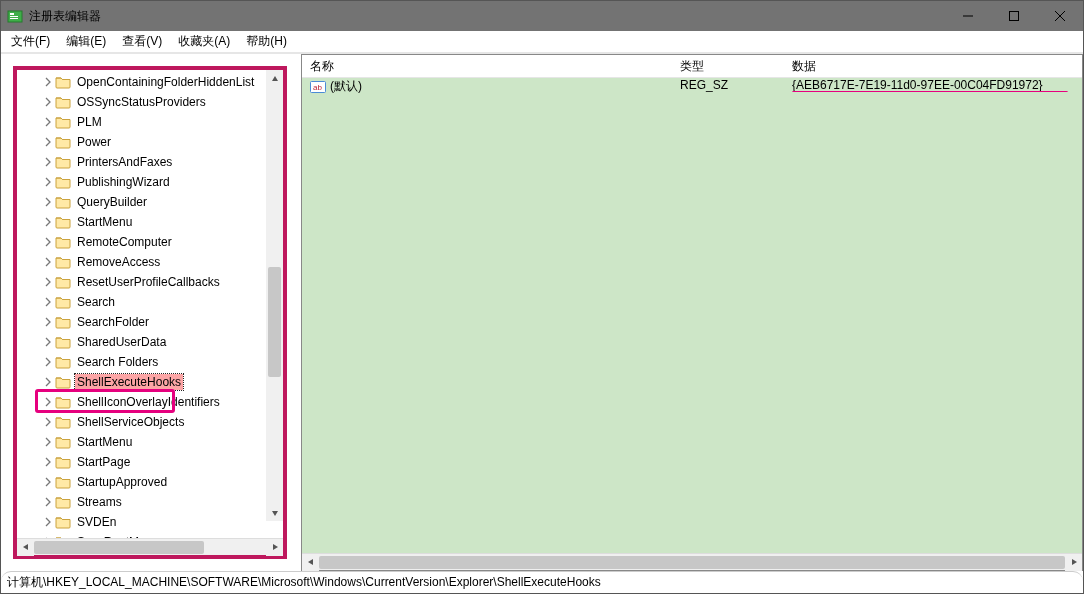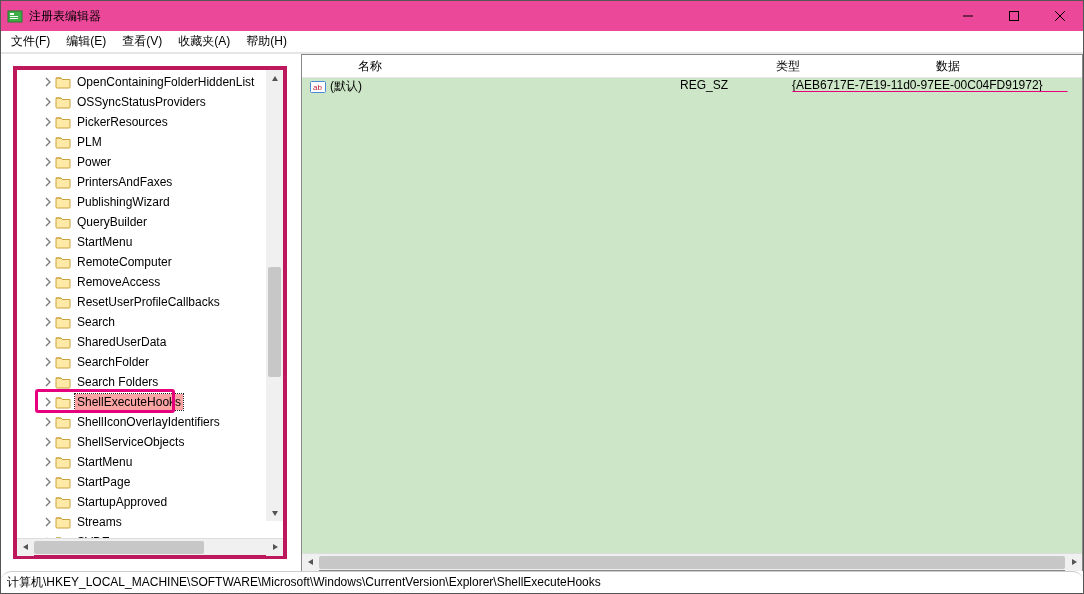--- a/index.html
+++ b/index.html
@@ -1,18 +1,18 @@
 <!DOCTYPE html>
 <html><head>
 <meta charset="utf-8">
 <style>
   * { box-sizing: border-box; }
   body { margin:0; font-family:"Segoe UI","Microsoft YaHei",Tahoma,sans-serif; font-size:12px; color:#000; background:#fff; overflow:hidden; }
   .window { width:1084px; height:594px; border:1px solid #555; display:flex; flex-direction:column; }
-  .titlebar { height:30px; display:flex; align-items:center; padding-left:6px; background:#ec4899; }
+  .titlebar { height:30px; display:flex; align-items:center; padding-left:6px; background:#737373; }
   .titlebar-icon { width:16px; height:16px; margin-right:6px; display:inline-flex; align-items:center; justify-content:center; }
   .title-text { flex:1; font-size:12px; }
   .win-controls { display:flex; height:100%; }
   .win-btn { width:46px; display:flex; align-items:center; justify-content:center; }
   .win-btn svg { width:10px; height:10px; }
   .menubar { height:22px; display:flex; align-items:center; padding:0 2px; border-bottom:1px solid #e6e6e6; }
   .menu-item { padding:2px 8px; cursor:default; }
   .content { flex:1; display:flex; min-height:0; border-top:1px solid #e6e6e6; }
   .tree-panel { width:274px; min-width:274px; border:4px solid #be185d; margin:12px; position:relative; display:flex; flex-direction:column; }
   .tree-scroll { flex:1; overflow:hidden; position:relative; }
@@ -20,21 +20,21 @@
   .tree-li { display:flex; align-items:center; height:20px; padding-left:24px; white-space:nowrap; position:relative; }
   .tw { width:14px; display:inline-flex; justify-content:center; align-items:center; margin-right:0px; color:#6a6a6a; }
   .tw svg{ width:10px; height:10px; }
   .folder-icon { width:16px; height:14px; margin-right:4px; display:inline-flex; }
   .folder-icon svg { width:16px; height:14px; }
   .node-label { font-size:12px; padding:1px 2px; }
   .node-sel .node-label { background:#fca5a5; outline:1px dotted #222; }
   .highlight-box { position:absolute; border:3px solid #e6007e; border-radius:3px; pointer-events:none; }
   .list-panel { flex:1; border:1px solid #888; margin-left:2px; display:flex; flex-direction:column; min-width:0; }
   .list-header { display:flex; height:23px; background:#fff; border-bottom:1px solid #e6e6e6; }
-  .col { padding:3px 8px; border-right:1px solid transparent;margin-left:48px; }
+  .col { padding:3px 8px; border-right:1px solid transparent; }
   .list-body { flex:1; background:#cde6c7; overflow:hidden; position:relative; }
   .list-row { display:flex; height:20px; align-items:flex-start; }
   .cell { padding:0 8px; white-space:nowrap; overflow:hidden; position:relative; }
   .val-icon { width:16px; height:16px; margin-right:4px; display:inline-flex; }
   .val-icon svg{ width:16px;height:16px;}
   .red-underline { position:absolute; height:3px; background:#e6007e; border-radius:2px; }
   .scroll-h { height:17px; background:#f0f0f0; border-top:1px solid #ddd; display:flex; align-items:center; justify-content:space-between; }
   .scroll-btn { width:17px; height:17px; display:flex; align-items:center; justify-content:center; background:#f0f0f0; }
   .scroll-btn svg{width:8px;height:8px;fill:#555;}
   .scroll-track{ flex:1; position:relative; height:17px;}
@@ -125,34 +125,20 @@
                 <svg viewBox="0 0 10 10">
                   <path d="M3 1 L7 5 L3 9" fill="none" stroke="#777" stroke-width="1.3"></path>
                 </svg>
               </span>
               <span class="folder-icon">
                 <svg viewBox="0 0 16 14">
                   <path d="M1 3 h5 l1.5 1.5 H15 V12 a1 1 0 0 1 -1 1 H2 a1 1 0 0 1 -1 -1 Z" fill="#ffe9a6" stroke="#caa23e"></path>
                   <path d="M1 3 h5 l1.5 1.5 H15" fill="none" stroke="#caa23e"></path>
                 </svg>
               </span>
-              <span class="node-label">PickerResources</span>
-            </li>
-            <li class="tree-li">
-              <span class="tw">
-                <svg viewBox="0 0 10 10">
-                  <path d="M3 1 L7 5 L3 9" fill="none" stroke="#777" stroke-width="1.3"></path>
-                </svg>
-              </span>
-              <span class="folder-icon">
-                <svg viewBox="0 0 16 14">
-                  <path d="M1 3 h5 l1.5 1.5 H15 V12 a1 1 0 0 1 -1 1 H2 a1 1 0 0 1 -1 -1 Z" fill="#ffe9a6" stroke="#caa23e"></path>
-                  <path d="M1 3 h5 l1.5 1.5 H15" fill="none" stroke="#caa23e"></path>
-                </svg>
-              </span>
               <span class="node-label">PLM</span>
             </li>
             <li class="tree-li">
               <span class="tw">
                 <svg viewBox="0 0 10 10">
                   <path d="M3 1 L7 5 L3 9" fill="none" stroke="#777" stroke-width="1.3"></path>
                 </svg>
               </span>
               <span class="folder-icon">
                 <svg viewBox="0 0 16 14">
@@ -279,35 +265,35 @@
                 <svg viewBox="0 0 10 10">
                   <path d="M3 1 L7 5 L3 9" fill="none" stroke="#777" stroke-width="1.3"></path>
                 </svg>
               </span>
               <span class="folder-icon">
                 <svg viewBox="0 0 16 14">
                   <path d="M1 3 h5 l1.5 1.5 H15 V12 a1 1 0 0 1 -1 1 H2 a1 1 0 0 1 -1 -1 Z" fill="#ffe9a6" stroke="#caa23e"></path>
                   <path d="M1 3 h5 l1.5 1.5 H15" fill="none" stroke="#caa23e"></path>
                 </svg>
               </span>
+              <span class="node-label">SearchFolder</span>
+            </li>
+            <li class="tree-li">
+              <span class="tw">
+                <svg viewBox="0 0 10 10">
+                  <path d="M3 1 L7 5 L3 9" fill="none" stroke="#777" stroke-width="1.3"></path>
+                </svg>
+              </span>
+              <span class="folder-icon">
+                <svg viewBox="0 0 16 14">
+                  <path d="M1 3 h5 l1.5 1.5 H15 V12 a1 1 0 0 1 -1 1 H2 a1 1 0 0 1 -1 -1 Z" fill="#ffe9a6" stroke="#caa23e"></path>
+                  <path d="M1 3 h5 l1.5 1.5 H15" fill="none" stroke="#caa23e"></path>
+                </svg>
+              </span>
               <span class="node-label">SharedUserData</span>
-            </li>
-            <li class="tree-li">
-              <span class="tw">
-                <svg viewBox="0 0 10 10">
-                  <path d="M3 1 L7 5 L3 9" fill="none" stroke="#777" stroke-width="1.3"></path>
-                </svg>
-              </span>
-              <span class="folder-icon">
-                <svg viewBox="0 0 16 14">
-                  <path d="M1 3 h5 l1.5 1.5 H15 V12 a1 1 0 0 1 -1 1 H2 a1 1 0 0 1 -1 -1 Z" fill="#ffe9a6" stroke="#caa23e"></path>
-                  <path d="M1 3 h5 l1.5 1.5 H15" fill="none" stroke="#caa23e"></path>
-                </svg>
-              </span>
-              <span class="node-label">SearchFolder</span>
             </li>
             <li class="tree-li">
               <span class="tw">
                 <svg viewBox="0 0 10 10">
                   <path d="M3 1 L7 5 L3 9" fill="none" stroke="#777" stroke-width="1.3"></path>
                 </svg>
               </span>
               <span class="folder-icon">
                 <svg viewBox="0 0 16 14">
                   <path d="M1 3 h5 l1.5 1.5 H15 V12 a1 1 0 0 1 -1 1 H2 a1 1 0 0 1 -1 -1 Z" fill="#ffe9a6" stroke="#caa23e"></path>

